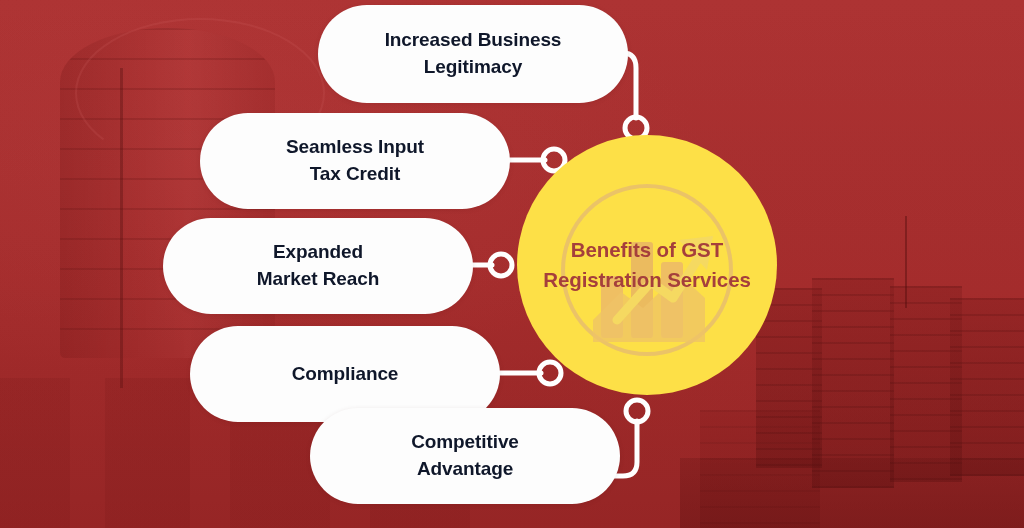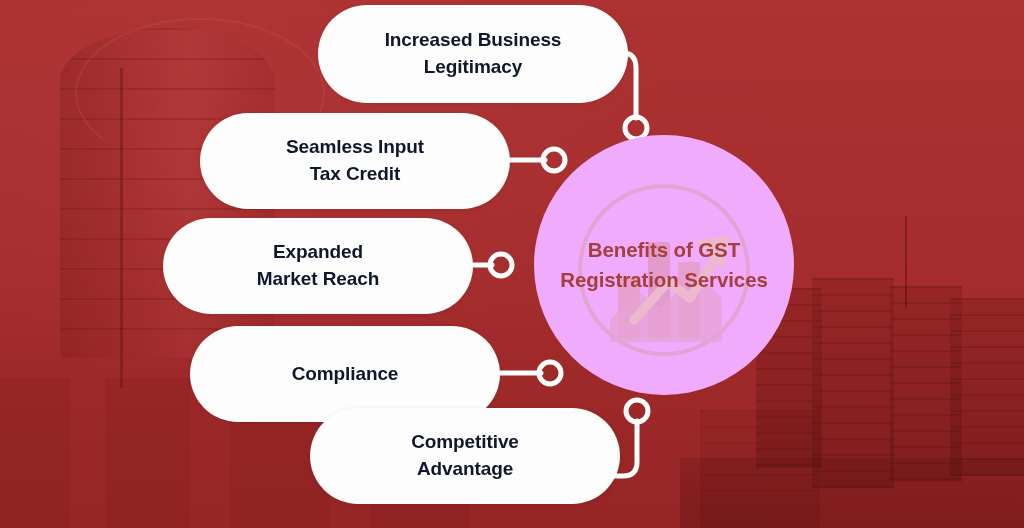--- a/index.html
+++ b/index.html
@@ -82,23 +82,23 @@
                              rgba(112,20,20,0.14) 230px 330px, rgba(0,0,0,0) 330px 370px,
                              rgba(112,20,20,0.16) 370px 470px, rgba(0,0,0,0) 470px 520px);
   }
 
   
   #connectors { position:absolute; inset:0; width:1024px; height:528px; }
 
   
   .center-circle {
     position:absolute;
-    left:534px; top:135px; width:260px; height:260px;
+    left:517px; top:135px; width:260px; height:260px;
     border-radius:50%;
-    background:#f0abfc;
+    background:#fde047;
     display:flex; align-items:center; justify-content:center;
     overflow:hidden;
   }
   .watermark { position:absolute; left:50%; top:52%; transform:translate(-50%,-50%); opacity:.40; }
   .center-title {
     position:relative;
     text-align:center;
     color:#a53f3c;
     font-size:20.5px;
     font-weight:bold;

